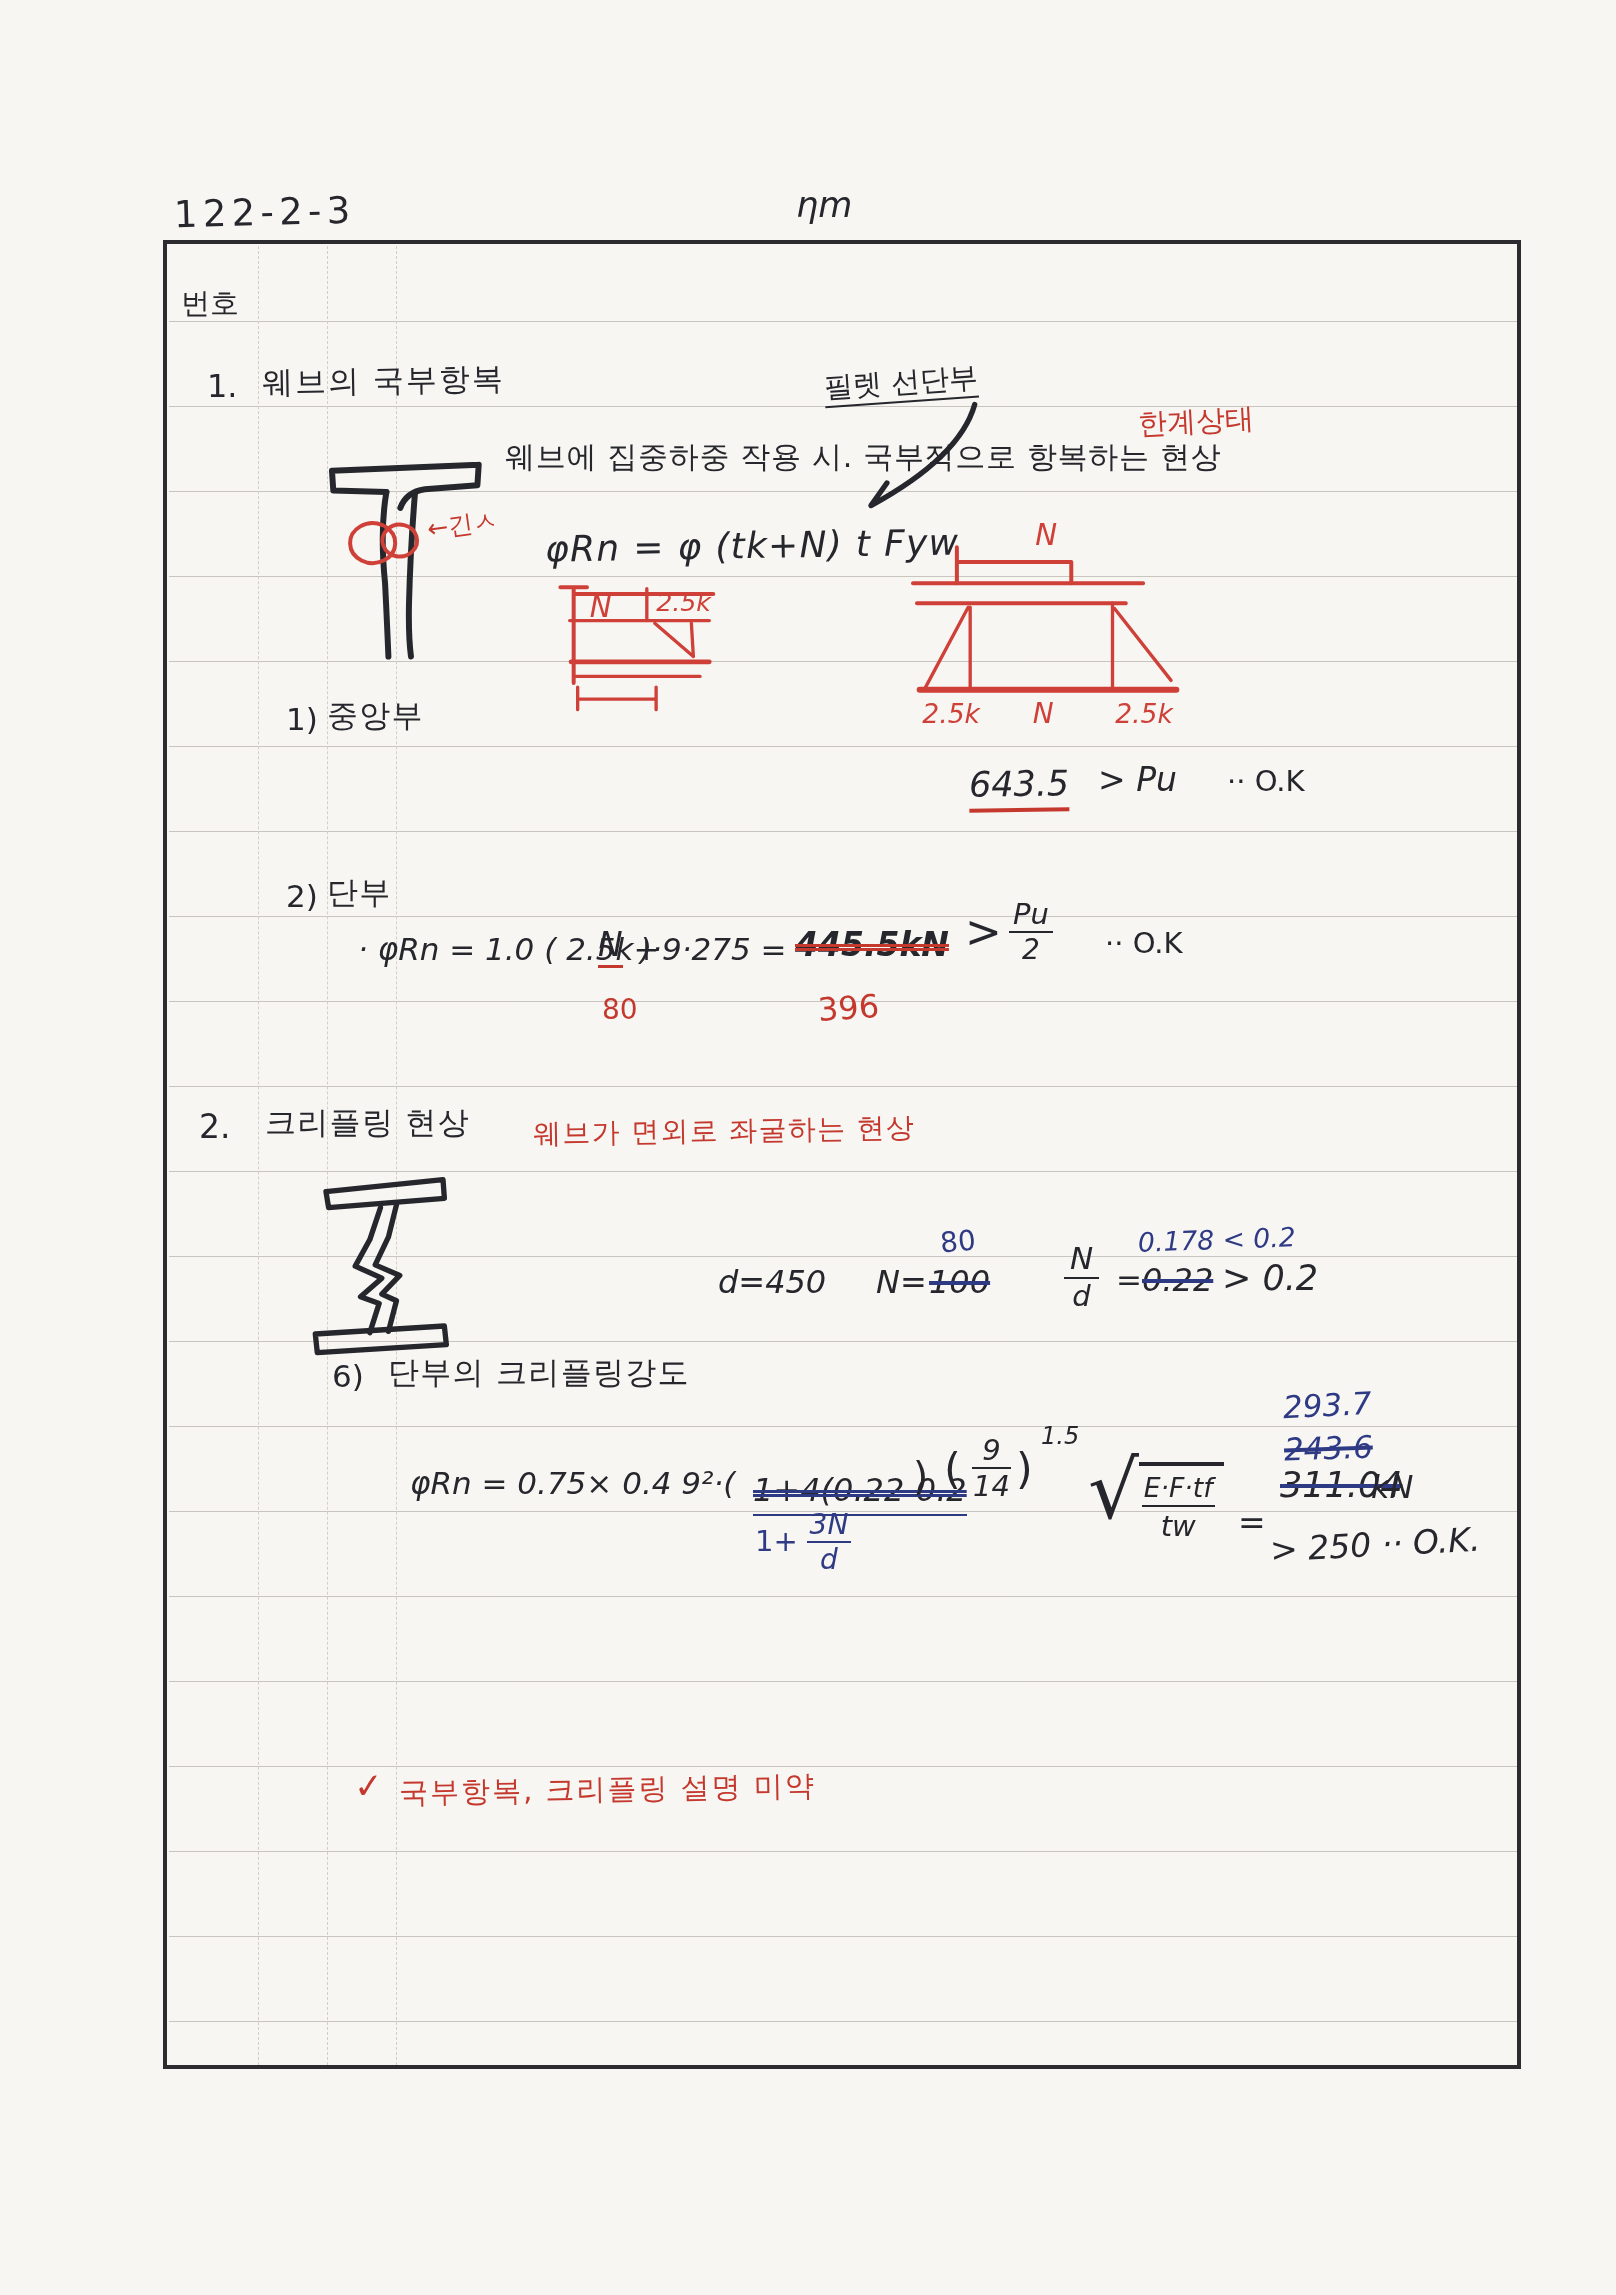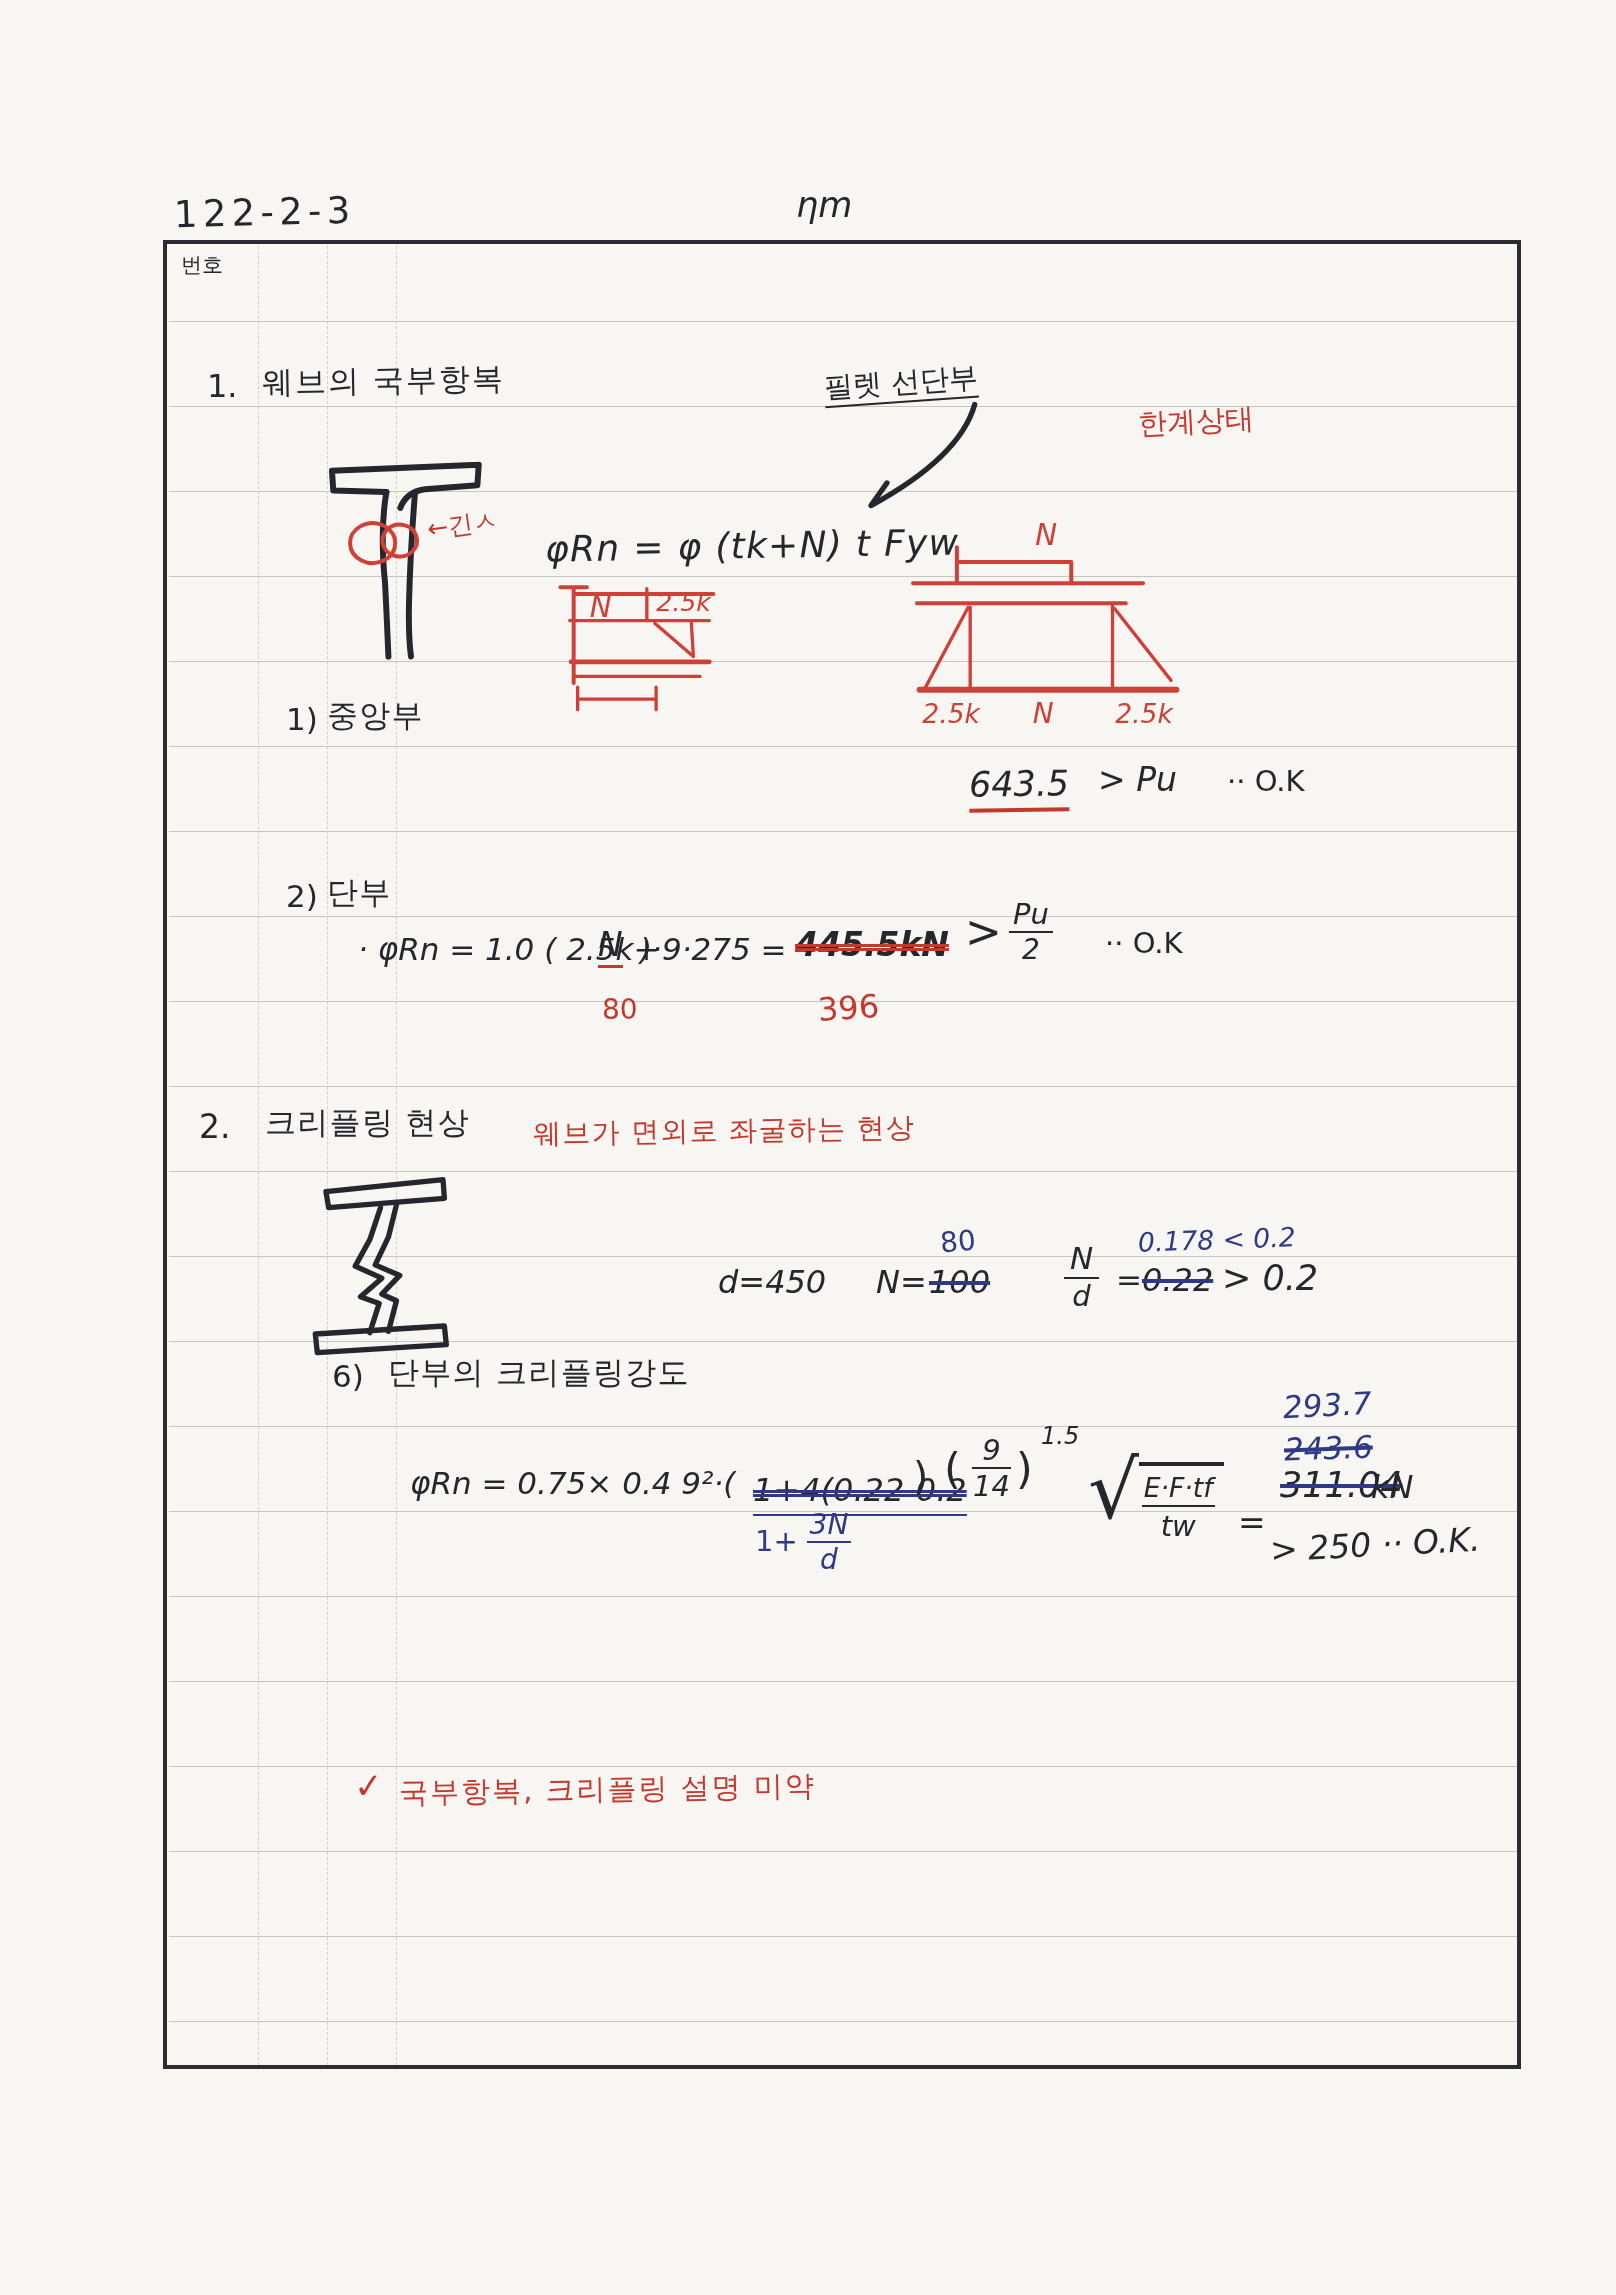--- a/index.html
+++ b/index.html
@@ -42,31 +42,32 @@
 <div id="canvas">
 
   <div class="frame"></div>
   <div class="ruled"></div>
   <div class="vline" style="left:258px"></div>
   <div class="vline" style="left:327px"></div>
   <div class="vline" style="left:396px"></div>
 
   <span class="hw" style="left:174px;top:194px;font-size:37px;letter-spacing:5.3px;transform:rotate(-1.5deg)">122-2-3</span>
   <span class="hw it" style="left:796px;top:187px;font-size:35px">ηm</span>
-  <span class="hw" style="left:181px;top:254px;font-size:21px">번호</span>
+  <span class="hw" style="left:181px;top:288px;font-size:29px">번호</span>
 
   <span class="hw" style="left:207px;top:370px;font-size:32px">1.</span>
   <span class="hw" style="left:262px;top:364px;font-size:31px;letter-spacing:2px;transform:rotate(-1deg)">웨브의 국부항복</span>
 
   <span class="hw" style="left:824px;top:367px;font-size:29px;transform:rotate(-4deg);border-bottom:2.7px solid var(--ink);padding-bottom:4px">필렛 선단부</span>
   <svg style="left:851px;top:399px" width="133" height="120" viewBox="0 0 200 180">
     <path class="sk-ink" stroke-width="8" d="M186 8 C168 72 96 124 30 160 l24 -34"></path>
   </svg>
   <span class="hw red" style="left:1138px;top:406px;font-size:29px;transform:rotate(-3deg)">한계상태</span>
 
+  <span class="hw" style="left:505px;top:441px;font-size:30px;letter-spacing:0.7px">웨브에 집중하중 작용 시. 국부적으로 항복하는 현상</span>
 
   <span class="hw it" style="left:545px;top:527px;font-size:36px;letter-spacing:1.3px;transform:rotate(-1deg)">φRn = φ (tk+N) t Fyw</span>
 
   <svg style="left:324px;top:444px" width="166" height="226" viewBox="0 0 250 340">
     <path class="sk-ink" stroke-width="9" d="M12 40 L233 31 M12 40 L14 70 L94 72 M233 31 L231 62 L152 68 Q124 72 115 96"></path>
     <path class="sk-ink" stroke-width="9" d="M94 72 Q84 130 92 210 Q95 270 97 320"></path>
     <path class="sk-ink" stroke-width="9" d="M137 74 Q130 160 128 240 Q127 290 131 320"></path>
     <path class="sk-red" stroke-width="6" d="M96 128 a26 24 0 1 1 -2 2 M88 122 a34 30 0 1 0 4 2"></path>
   </svg>
   <span class="hw red" style="left:427px;top:512px;font-size:25px;transform:rotate(-8deg)">←긴ㅅ</span>

